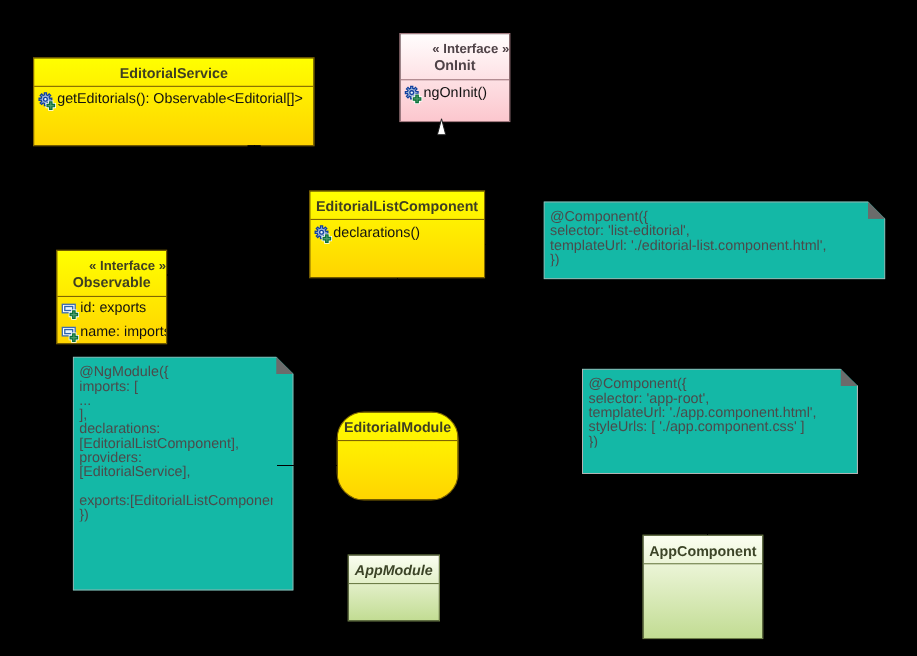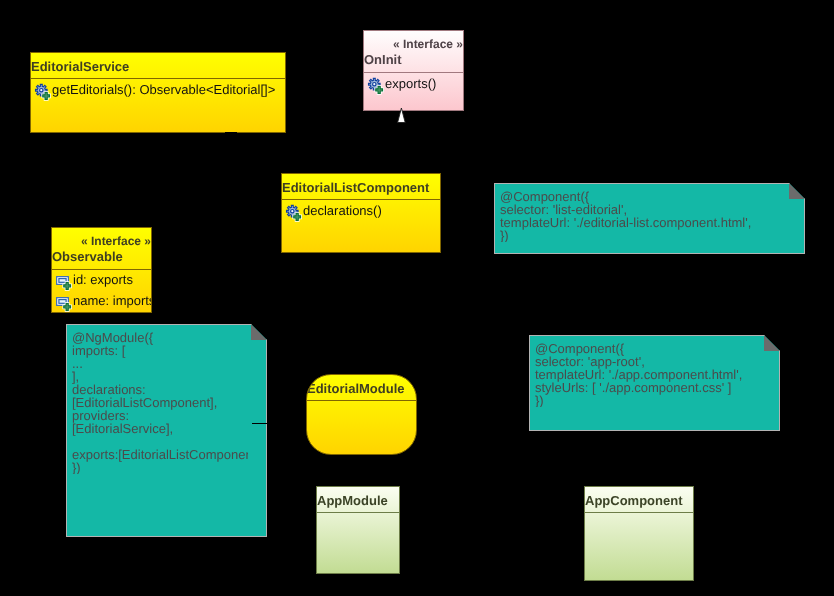--- a/index.html
+++ b/index.html
@@ -6,21 +6,21 @@
   html,body{margin:0;padding:0;}
   body{width:834px;height:596px;background:#000;overflow:hidden;
        font-family:"Liberation Sans",sans-serif;
        -webkit-font-smoothing:antialiased;text-rendering:geometricPrecision;}
   #canvas{position:relative;width:834px;height:596px;overflow:hidden;}
   .node{position:absolute;box-sizing:border-box;overflow:hidden;}
 
   
   .cls{border:1px solid #806600;}
   .cls .hdr{position:absolute;left:0;right:0;font-weight:bold;font-size:13px;
-            line-height:13px;white-space:nowrap;}
+            text-align:center;line-height:13px;white-space:nowrap;}
   .cls .stereo{position:absolute;left:0;right:0;font-weight:bold;font-size:12px;
                text-align:right;line-height:12px;white-space:nowrap;}
   .cls .sep{position:absolute;left:0;right:0;height:1px;}
   .member{position:absolute;left:2px;font-size:13px;color:#111;line-height:16px;
           white-space:nowrap;height:16px;}
   .member svg{position:absolute;left:0;top:0;}
   .member .lbl{position:absolute;left:19px;top:0;}
 
   
   .note{position:absolute;box-sizing:border-box;background:#14b8a6;
@@ -86,21 +86,21 @@
       <div class="stereo" style="top:7px;color:#4f4247">« Interface »</div>
       <div class="hdr" style="top:22px;color:#4f4247">OnInit</div>
       <div class="sep" style="top:41px;background:#a1797f"></div>
       <div class="member" style="top:45px">
         <svg width="19" height="19" viewBox="0 0 19 19">
           <path d="M14.07,7.24 L14.07,9.16 L12.20,9.10 L11.69,10.32 L13.06,11.60 L11.70,12.96 L10.42,11.59 L9.20,12.10 L9.26,13.97 L7.34,13.97 L7.40,12.10 L6.18,11.59 L4.90,12.96 L3.54,11.60 L4.91,10.32 L4.40,9.10 L2.53,9.16 L2.53,7.24 L4.40,7.30 L4.91,6.08 L3.54,4.80 L4.90,3.44 L6.18,4.81 L7.40,4.30 L7.34,2.43 L9.26,2.43 L9.20,4.30 L10.42,4.81 L11.70,3.44 L13.06,4.80 L11.69,6.08 L12.20,7.30 Z" fill="#a3bada" stroke="#10409f" stroke-width="1.15" stroke-linejoin="miter"></path>
           <circle cx="8.3" cy="8.2" r="1.7" fill="#f2f6fd" stroke="#10409f" stroke-width="1.2"></circle>
           <path d="M12.05,10.55 h2.2 v2.3 h2.3 v2.2 h-2.3 v2.3 h-2.2 v-2.3 h-2.3 v-2.2 h2.3 Z" fill="#ffffff" stroke="#ffffff" stroke-width="2.6" stroke-linejoin="miter"></path>
           <path d="M12.05,10.55 h2.2 v2.3 h2.3 v2.2 h-2.3 v2.3 h-2.2 v-2.3 h-2.3 v-2.2 h2.3 Z" fill="#4e9b6b" stroke="#0a7038" stroke-width="1.1" stroke-linejoin="miter"></path>
         </svg>
-        <span class="lbl">exports()</span>
+        <span class="lbl">ngOnInit()</span>
       </div>
     </div>
     <div class="node cls" style="left: 281px; top: 173px; width: 160px; height: 80px; background: linear-gradient(rgb(255, 255, 0) 0%, rgb(255, 212, 0) 100%); border-color: rgb(128, 102, 0);">
       <div class="hdr" style="top:7px;color:#3f3f22">EditorialListComponent</div>
       <div class="sep" style="top:25px;background:#806600"></div>
       <div class="member" style="top:29px">
         <svg width="19" height="19" viewBox="0 0 19 19">
           <path d="M14.07,7.24 L14.07,9.16 L12.20,9.10 L11.69,10.32 L13.06,11.60 L11.70,12.96 L10.42,11.59 L9.20,12.10 L9.26,13.97 L7.34,13.97 L7.40,12.10 L6.18,11.59 L4.90,12.96 L3.54,11.60 L4.91,10.32 L4.40,9.10 L2.53,9.16 L2.53,7.24 L4.40,7.30 L4.91,6.08 L3.54,4.80 L4.90,3.44 L6.18,4.81 L7.40,4.30 L7.34,2.43 L9.26,2.43 L9.20,4.30 L10.42,4.81 L11.70,3.44 L13.06,4.80 L11.69,6.08 L12.20,7.30 Z" fill="#a3bada" stroke="#10409f" stroke-width="1.15" stroke-linejoin="miter"></path>
           <circle cx="8.3" cy="8.2" r="1.7" fill="#f2f6fd" stroke="#10409f" stroke-width="1.2"></circle>
           <path d="M12.05,10.55 h2.2 v2.3 h2.3 v2.2 h-2.3 v2.3 h-2.2 v-2.3 h-2.3 v-2.2 h2.3 Z" fill="#ffffff" stroke="#ffffff" stroke-width="2.6" stroke-linejoin="miter"></path>
@@ -129,21 +129,21 @@
           <path d="M12.05,10.55 h2.2 v2.3 h2.3 v2.2 h-2.3 v2.3 h-2.2 v-2.3 h-2.3 v-2.2 h2.3 Z" fill="#ffffff" stroke="#ffffff" stroke-width="2.6" stroke-linejoin="miter"></path>
           <path d="M12.05,10.55 h2.2 v2.3 h2.3 v2.2 h-2.3 v2.3 h-2.2 v-2.3 h-2.3 v-2.2 h2.3 Z" fill="#4e9b6b" stroke="#0a7038" stroke-width="1.1" stroke-linejoin="miter"></path>
         </svg>
         <span class="lbl">name: imports</span>
       </div>
     </div>
     <div class="node cls" style="left: 306px; top: 374px; width: 111px; height: 81px; background: linear-gradient(rgb(255, 255, 0) 0%, rgb(255, 212, 0) 100%); border-color: rgb(128, 102, 0); border-radius: 25px;">
       <div class="hdr" style="top:7px;color:#3f3f22">EditorialModule</div>
       <div class="sep" style="top:25px;background:#806600"></div>
     </div>
-    <div class="node cls" style="left: 316px; top: 486px; width: 84px; height: 88px; background: linear-gradient(rgb(251, 254, 241) 0%, rgb(194, 220, 147) 100%); border-color: rgb(109, 125, 72);">
+    <div class="node cls" style="left: 316px; top: 504px; width: 84px; height: 61px; background: linear-gradient(rgb(251, 254, 241) 0%, rgb(194, 220, 147) 100%); border-color: rgb(109, 125, 72); font-style: italic;">
       <div class="hdr" style="top:7px;color:#3c4427">AppModule</div>
       <div class="sep" style="top:25px;background:#6d7d48"></div>
     </div>
     <div class="node cls" style="left: 584px; top: 486px; width: 110px; height: 95px; background: linear-gradient(rgb(251, 254, 241) 0%, rgb(194, 220, 147) 100%); border-color: rgb(109, 125, 72);">
       <div class="hdr" style="top:7px;color:#3c4427">AppComponent</div>
       <div class="sep" style="top:25px;background:#6d7d48"></div>
     </div>
     <div class="edge" style="left: 399px; top: 109px; width: 4px; height: 66px;"><svg width="4" height="66">
         <polyline points="2,64 2,2" fill="none" stroke="#000000" stroke-width="1" shape-rendering="crispEdges"></polyline>
       </svg></div>

